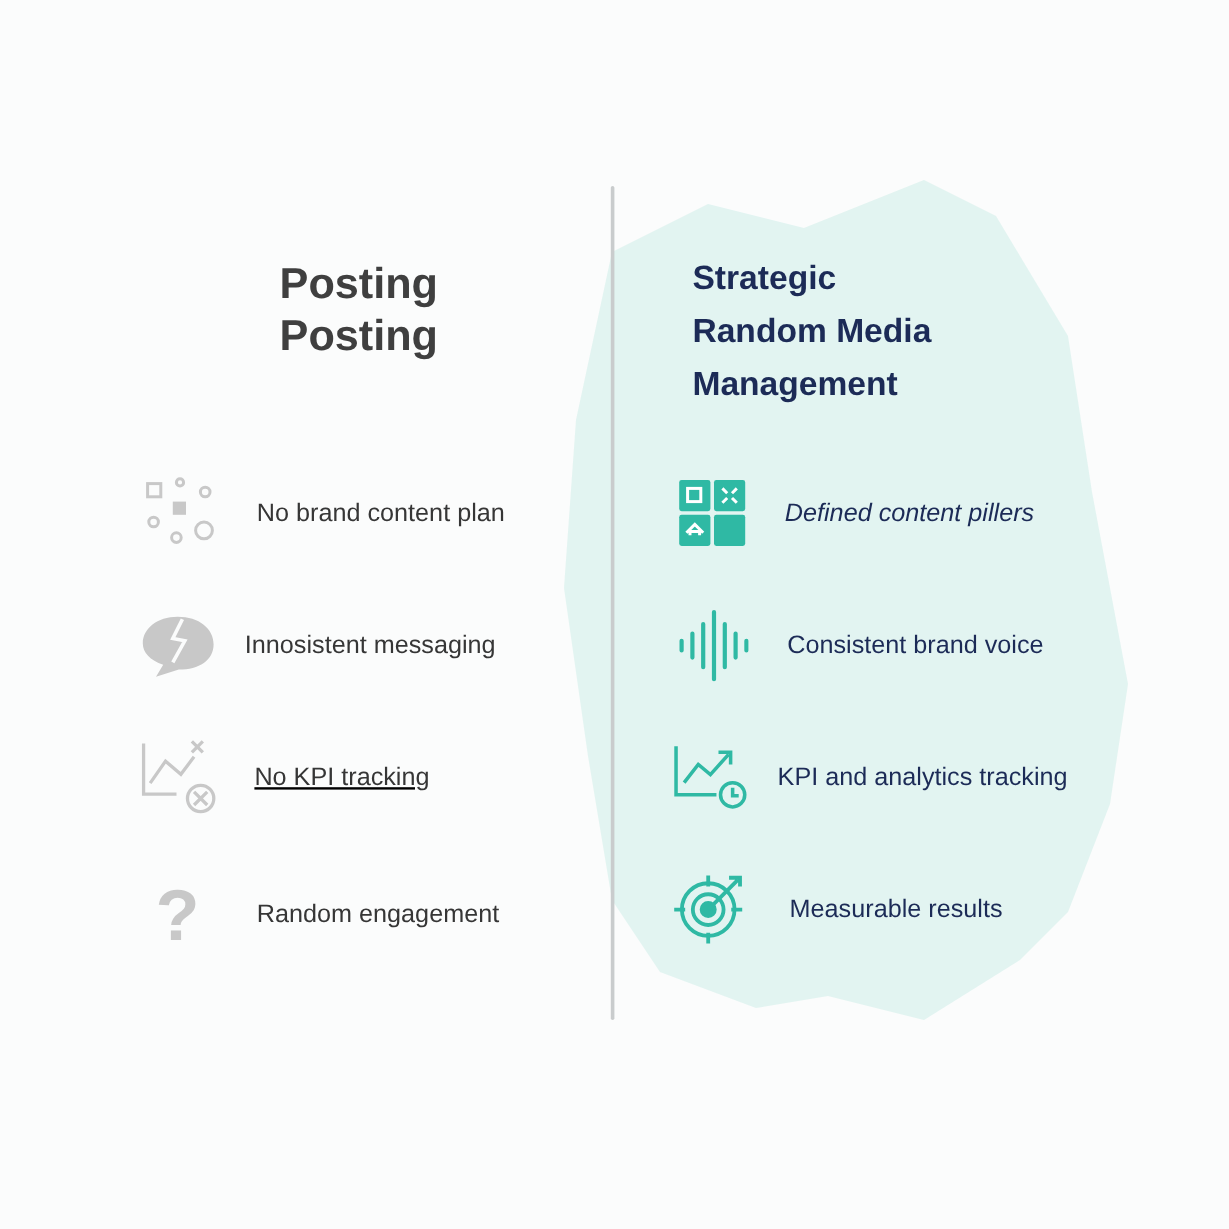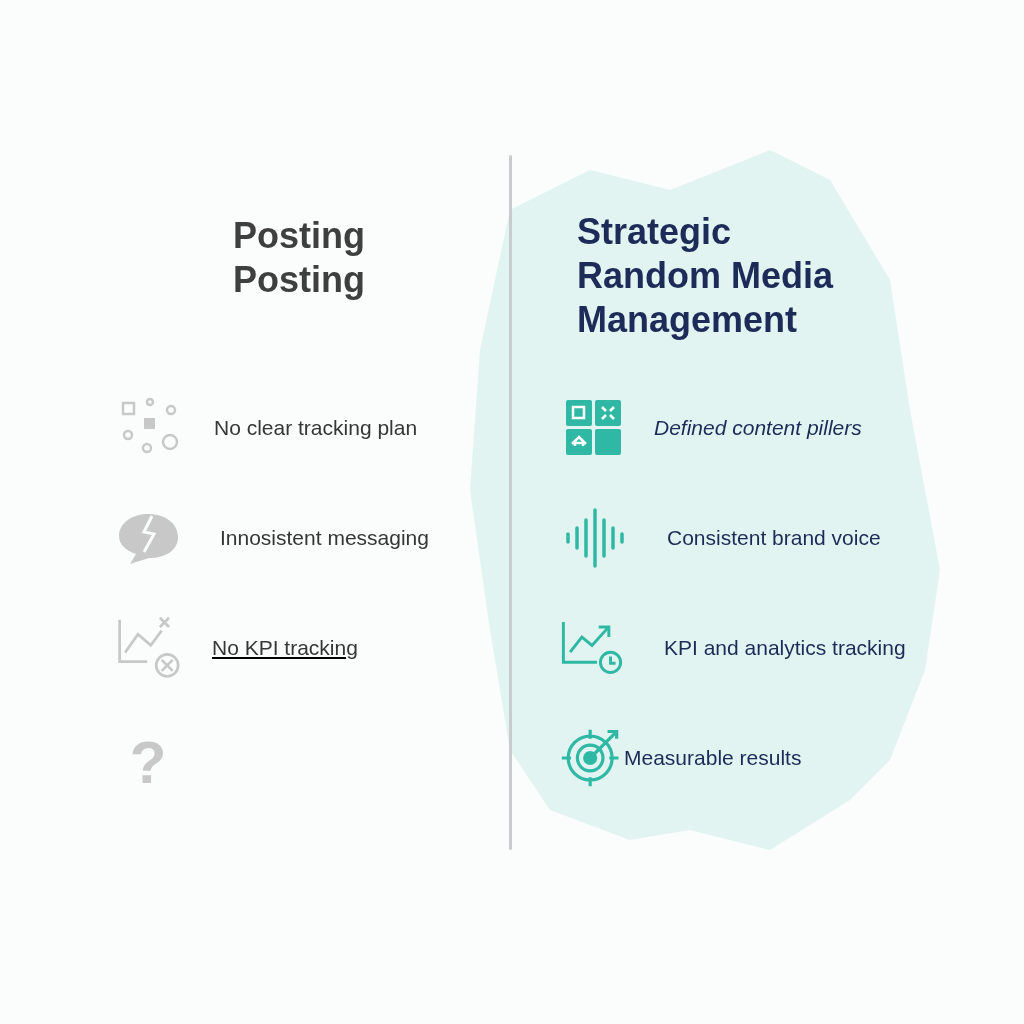--- a/index.html
+++ b/index.html
@@ -1,21 +1,21 @@
 <!DOCTYPE html>
 <html><head>
 <meta charset="utf-8">
 <style>
   html, body { margin:0; padding:0; }
   body { width:1024px; height:1024px; background:#fbfcfc; position:relative; overflow:hidden;
          font-family:"Liberation Sans", sans-serif; }
   .wash { position:absolute; left:470px; top:150px; width:470px; height:700px; }
   .divider { position:absolute; left:509px; top:155px; width:3px; height:695px; background:#c9cccd; border-radius:2px; }
   .title-left { position:absolute; left:233px; top:214px; font-size:36px; font-weight:bold; color:#3f3f3f; line-height:44px; margin:0; }
-  .title-right { position:absolute; left:577px; top:210px; font-size:36px; font-weight:bold; color:#1c2b57; line-height:44px; margin:0; }
+  .title-right { position:absolute; left:577px; top:210px; font-size:28px; font-weight:bold; color:#1c2b57; line-height:44px; margin:0; }
   .row { position:absolute; display:flex; align-items:center; }
   .icon { width:64px; height:64px; display:flex; align-items:center; justify-content:center; flex-shrink:0; }
   .lbl { font-size:21px; }
   .left .lbl { color:#363636; }
   .right .lbl { color:#1c2b57; font-weight:500; }
 </style>
 </head>
 <body>
 
 <svg class="wash" viewBox="0 0 470 700">
@@ -40,48 +40,49 @@
     <svg width="64" height="64" viewBox="0 0 64 64" fill="none" stroke="#c8c8c8" stroke-width="2.5">
       <rect x="7" y="7" width="11" height="11"></rect>
         <circle cx="34" cy="6" r="3"></circle>
         <circle cx="55" cy="14" r="4"></circle>
       <rect x="28" y="22" width="11" height="11" fill="#c8c8c8" stroke="none"></rect>
       <circle cx="12" cy="39" r="4"></circle>
         <circle cx="31" cy="52" r="4"></circle>
         <circle cx="54" cy="46" r="7"></circle>
     </svg>
   </span>
-  <span class="lbl" style="margin-left:34px">No clear tracking plan</span>
+  <span class="lbl" style="margin-left:34px">No brand content plan</span>
 </div>
 
 <div class="row left" style="left:116px;top:506px;">
   <span class="icon">
     <svg width="64" height="64" viewBox="0 0 64 64">
       <path d="M32 8 C50 8 62 18 62 31 C62 44 50 52 33 52 L14 58 L20 48 C9 44 3 38 3 30 C3 18 15 8 32 8Z" fill="#c8c8c8"></path>
       <path d="M36 10 L28 26 L38 28 L28 46" fill="none" stroke="#fbfcfc" stroke-width="3"></path>
     </svg>
   </span>
-  <span class="lbl" style="margin-left:40px">Innosistent messaging</span>
+  <span class="lbl" style="margin-left:24px">Innosistent messaging</span>
 </div>
 
 <div class="row left" style="left:116px;top:616px;text-decoration:underline;">
   <span class="icon">
     <svg width="70" height="70" viewBox="0 0 70 70" fill="none" stroke="#c8c8c8" stroke-width="3">
       <path d="M4 4 V50 H34"></path>
         <path d="M10 40 L24 20 L38 32 L50 16"></path>
       <path d="M48 2 L58 12 M58 2 L48 12"></path>
       <circle cx="56" cy="54" r="12"></circle>
         <path d="M50 48 L62 60 M62 48 L50 60"></path>
     </svg>
   </span>
   <span class="lbl" style="margin-left:32px">No KPI tracking</span>
 </div>
 
 <div class="row left" style="left:116px;top:730px;">
   <span class="icon" style="font-size:60px;font-weight:bold;color:#c8c8c8;">?</span>
+  <span class="lbl" style="margin-left:34px">Random engagement</span>
 </div>
 
 <div class="row right" style="left:560px;top:396px;font-style:italic;">
   <span class="icon">
     <svg width="60" height="60" viewBox="0 0 60 60">
       <rect x="4" y="2" width="26" height="26" rx="2" fill="#2fb9a4"></rect>
         <rect x="33" y="2" width="26" height="26" rx="2" fill="#2fb9a4"></rect>
       <rect x="4" y="31" width="26" height="26" rx="2" fill="#2fb9a4"></rect>
         <rect x="33" y="31" width="26" height="26" rx="2" fill="#2fb9a4"></rect>
       <rect x="11" y="9" width="11" height="11" fill="none" stroke="#fff" stroke-width="2.5"></rect>
@@ -91,39 +92,39 @@
   </span>
   <span class="lbl" style="margin-left:30px">Defined content pillers</span>
 </div>
 
 <div class="row right" style="left:560px;top:506px;">
   <span class="icon">
     <svg width="64" height="64" viewBox="0 0 64 64" stroke="#2fb9a4" stroke-width="3.5" stroke-linecap="round">
       <path d="M8 28 V36 M17 22 V42 M26 14 V50 M35 4 V60 M44 14 V50 M53 22 V42 M62 28 V36"></path>
     </svg>
   </span>
-  <span class="lbl" style="margin-left:43px">Consistent brand voice</span>
+  <span class="lbl" style="margin-left:32px">Consistent brand voice</span>
 </div>
 
 <div class="row right" style="left:560px;top:616px;">
   <span class="icon">
     <svg width="76" height="70" viewBox="0 0 76 70" fill="none" stroke="#2fb9a4" stroke-width="3.5">
       <path d="M4 4 V52 H44"></path>
         <path d="M12 40 L26 22 L38 32 L56 12 M46 10 H58 V22"></path>
       <circle cx="60" cy="52" r="12"></circle>
         <path d="M60 45 V53 H66"></path>
     </svg>
   </span>
-  <span class="lbl" style="margin-left:40px">KPI and analytics tracking</span>
+  <span class="lbl" style="margin-left:24px">KPI and analytics tracking</span>
 </div>
 
 <div class="row right" style="left:560px;top:726px;">
   <span class="icon">
     <svg width="70" height="70" viewBox="0 0 70 70" fill="none" stroke="#2fb9a4" stroke-width="3.5">
       <circle cx="33" cy="35" r="24"></circle>
         <circle cx="33" cy="35" r="14"></circle>
         <circle cx="33" cy="35" r="6" fill="#2fb9a4"></circle>
       <path d="M33 4 V14 M33 56 V66 M2 35 H12 M54 35 H64"></path>
       <path d="M33 35 L60 8 M52 6 L62 6 L62 14"></path>
     </svg>
   </span>
-  <span class="lbl" style="">Measurable results</span>
+  <span class="lbl" style="margin-left:34px">Measurable results</span>
 </div>
 
 </body></html>

